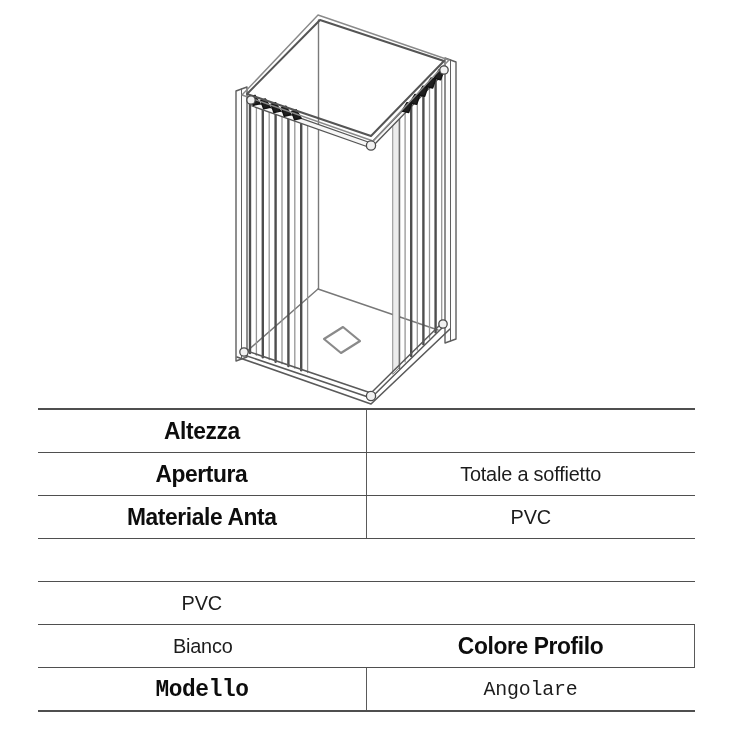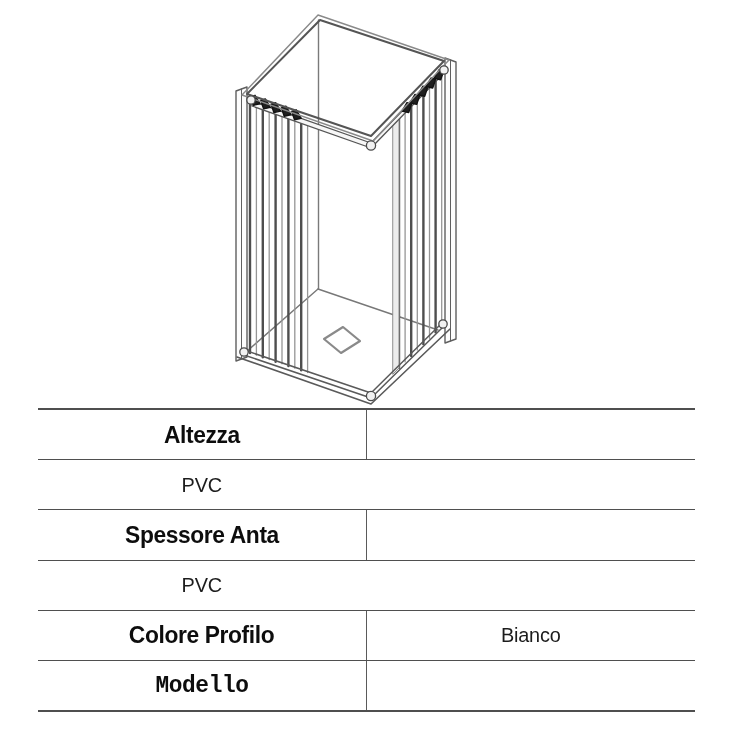--- a/index.html
+++ b/index.html
@@ -121,49 +121,60 @@
 
   <div class="spec">
 
       <div class="row">
         <div class="cell label">
           <span class="label-text">Altezza</span>
         </div>
       </div>
 
 
+      <div class="row">
+        <div class="cell label">
+          <span class="label-text">Apertura</span>
+        </div>
+        <div class="cell value">
+          <span class="value-text">Totale a soffietto</span>
+        </div>
+      </div>
 
       <div class="row">
+        <div class="cell label">
+          <span class="label-text">Materiale Anta</span>
+        </div>
         <div class="cell value">
           <span class="value-text">PVC</span>
         </div>
       </div>
 
 
       <div class="row">
-        <div class="cell label">
-          <span class="label-text">Spessore Anta</span>
-        </div>
       </div>
 
       <div class="row">
         <div class="cell value">
           <span class="value-text">PVC</span>
         </div>
       </div>
 
       <div class="row">
+        <div class="cell value">
+          <span class="value-text">Bianco</span>
+        </div>
         <div class="cell label">
           <span class="label-text">Colore Profilo</span>
-        </div>
-        <div class="cell value">
-          <span class="value-text">Bianco</span>
         </div>
       </div>
 
       <div class="row">
         <div class="cell label">
           <span class="label-text">Modello</span>
         </div>
+        <div class="cell value">
+          <span class="value-text">Angolare</span>
+        </div>
       </div>
     </div>
 
 </div>
 
 </body></html>

